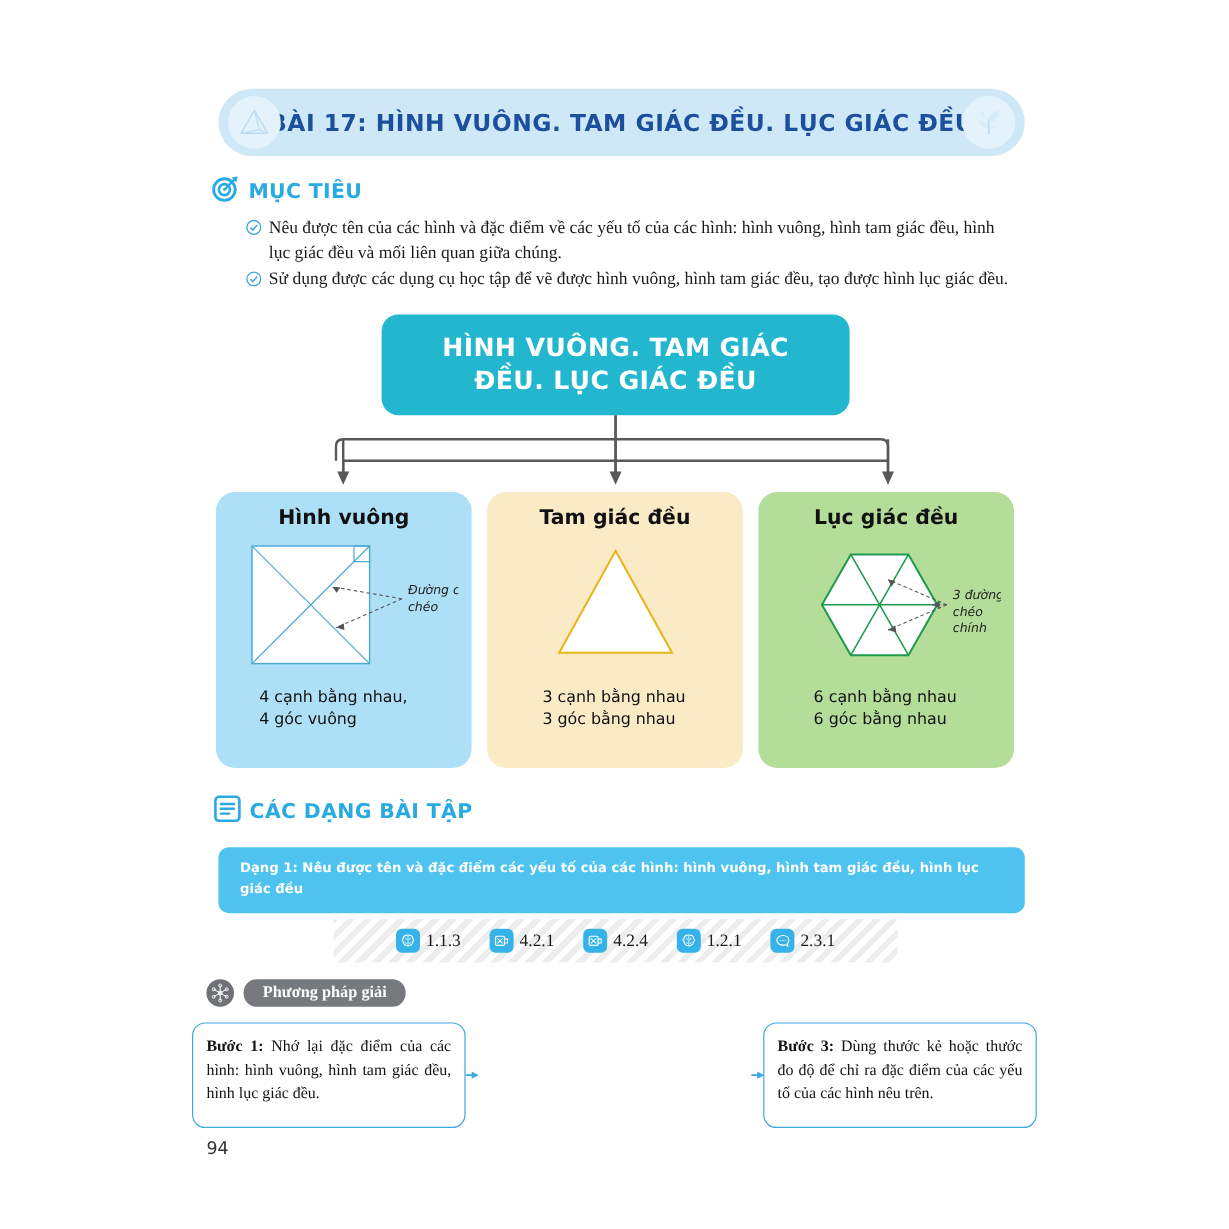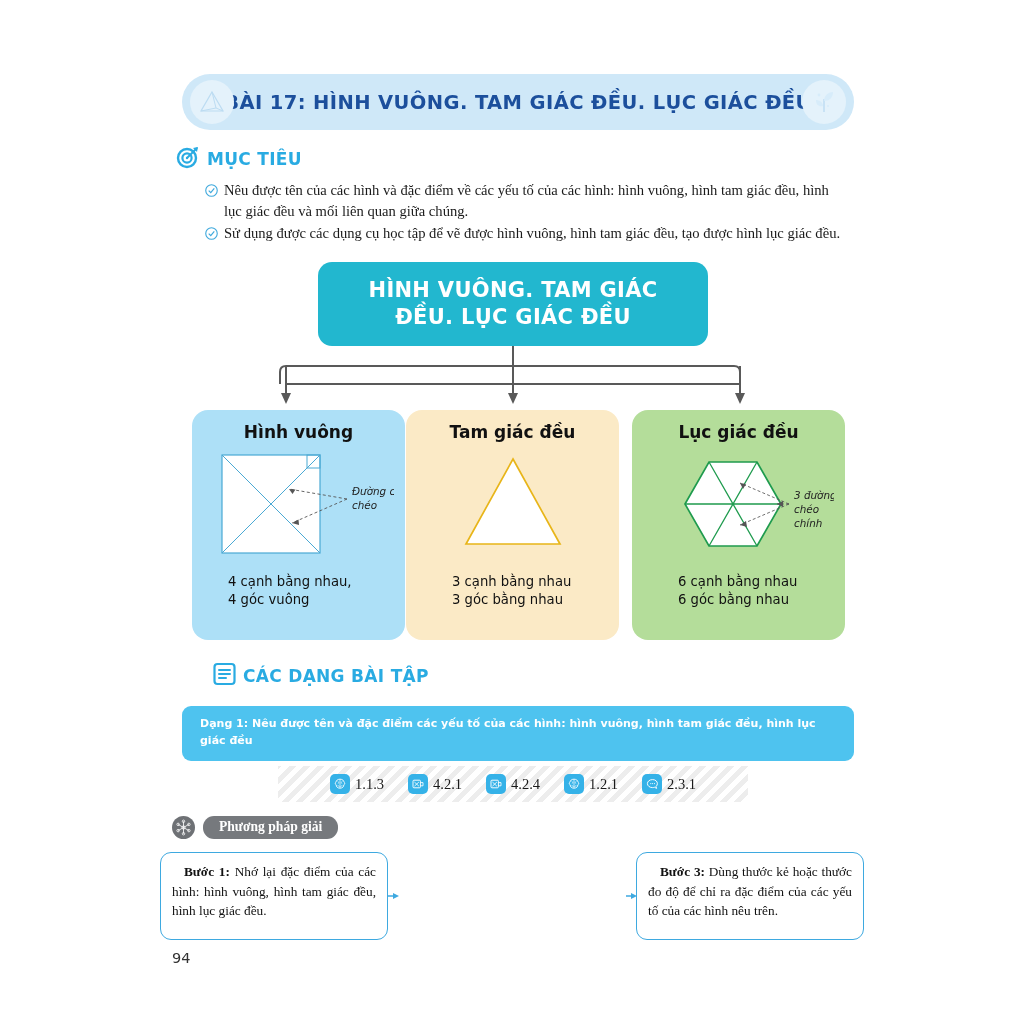--- a/index.html
+++ b/index.html
@@ -68,21 +68,21 @@
 
   
   .connectors { position: absolute; left: 0; top: 346px; width: 1024px; height: 64px; }
 
   
   .card {
     position: absolute; top: 410px; width: 213px; height: 230px;
     border-radius: 16px; padding-top: 12px;
     display: flex; flex-direction: column; align-items: center;
   }
-  .card.sq  { left: 192px; background: #ade0f7; }
+  .card.sq  { left: 180px; background: #ade0f7; }
   .card.tri { left: 406px; background: #fbeac6; }
   .card.hex { left: 632px; background: #b4dd9a; }
   .card-title {
     font-size: 17px; font-weight: bold; color: #111;
     font-family: "DejaVu Sans", sans-serif;
     margin-bottom: 4px;
   }
   .card-fig { height: 115px; display:flex; align-items:center; justify-content:center; width:100%; }
   .card-desc {
     margin-top: 12px; font-size: 13.2px; color: #111; line-height: 1.4;
@@ -133,21 +133,21 @@
 
   
   .step {
     position: absolute; top: 852px; width: 228px; height: 88px;
     border: 1.6px solid #3ea9e0; border-radius: 11px;
     background: #ffffff; padding: 9px 11px;
     font-family: "Liberation Serif", serif;
     font-size: 13.3px; line-height: 1.47; color: #111;
     text-align: justify;
   }
-  .step b { font-weight: bold; margin-left: 12px; }
+  .step b { font-weight: bold; }
   .step.s1 { left: 160px; }
   .step.s2 { left: 398px; }
   .step.s3 { left: 636px; }
   .step-arrow { position: absolute; top: 890px; }
   .step-arrow.a1 { left: 388px; }
   .step-arrow.a2 { left: 626px; }
 
   .page-num {
     position: absolute; left: 172px; top: 950px;
     font-size: 14.5px; color: #333;
@@ -288,21 +288,21 @@
         <text class="fig-label" x="150" y="64">chéo</text>
         <text class="fig-label" x="150" y="78">chính</text>
       </svg>
     </div>
     <div class="card-desc">
       <div>6 cạnh bằng nhau</div>
       <div>6 góc bằng nhau</div>
     </div>
   </div>
 
-  <div class="sec-head" style="left:178px; top:662px;margin-left:35px;">
+  <div class="sec-head" style="left:178px; top:662px;">
     <span>
       <svg width="23" height="24" viewBox="0 0 23 24">
         <rect x="1.5" y="2" width="20" height="20" rx="3" fill="none" stroke="#29ABE2" stroke-width="2.2"></rect>
         <path d="M6 8 H17 M6 12 H17 M6 16 H13" stroke="#29ABE2" stroke-width="2" stroke-linecap="round"></path>
       </svg>
     </span>
     <span class="txt">CÁC DẠNG BÀI TẬP</span>
   </div>
 
   <div class="dang-box">Dạng 1: Nêu được tên và đặc điểm các yếu tố của các hình: hình vuông, hình tam giác đều, hình lục giác đều</div>

